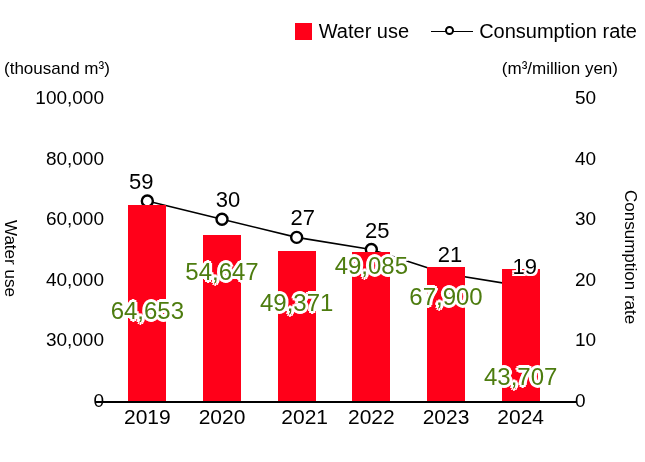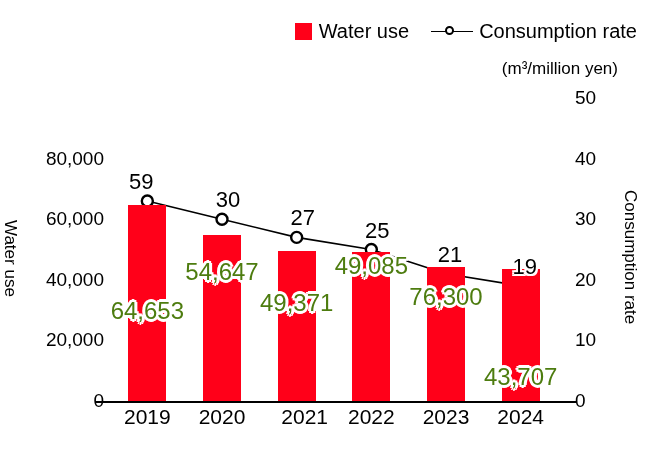--- a/index.html
+++ b/index.html
@@ -225,31 +225,33 @@
     </div>
     <div class="legend-entry">
       <span class="legend-swatch-line">
         <span class="lseg"></span>
         <span class="lmark"></span>
       </span>
       <span class="legend-label">Consumption rate</span>
     </div>
   </div>
 
+  <div class="unit-left">(thousand m³)</div>
   <div class="unit-right">(m³/million yen)</div>
 
   <div class="axis-title axis-title-left">Water use</div>
   <div class="axis-title axis-title-right">Consumption rate</div>
 
   <div class="ticks-left" id="ticks-left">
       <div class="tick-label tick-left" style="top: 391px;">0</div>
-      <div class="tick-label tick-left" style="top: 330.4px;">20,000</div>
+      <div class="tick-label tick-left" style="top: 330.4px;">30,000</div>
       <div class="tick-label tick-left" style="top: 269.8px;">40,000</div>
       <div class="tick-label tick-left" style="top: 209.2px;">60,000</div>
       <div class="tick-label tick-left" style="top: 148.6px;">80,000</div>
+      <div class="tick-label tick-left" style="top: 88px;">100,000</div>
     </div>
   <div class="ticks-right" id="ticks-right">
       <div class="tick-label tick-right" style="top: 391px;">0</div>
       <div class="tick-label tick-right" style="top: 330px;">10</div>
       <div class="tick-label tick-right" style="top: 269.8px;">20</div>
       <div class="tick-label tick-right" style="top: 209.2px;">30</div>
       <div class="tick-label tick-right" style="top: 148.6px;">40</div>
       <div class="tick-label tick-right" style="top: 88px;">50</div>
     </div>
 
@@ -271,21 +273,21 @@
       <div class="bar" style="left: 242.333px; width: 38px; height: 148.728px; background: rgb(255, 0, 25);"></div>
       <div class="bar" style="left: 317px; width: 38px; height: 133.623px; background: rgb(255, 0, 25);"></div>
       <div class="bar" style="left: 391.667px; width: 38px; height: 132.432px; background: rgb(255, 0, 25);"></div>
     </div>
 
   <div id="labels-layer">
       <div class="bar-label" style="left: 147.333px; top: 297px;">64,653</div>
       <div class="bar-label" style="left: 222px; top: 258px;">54,647</div>
       <div class="bar-label" style="left: 296.667px; top: 289px;">49,371</div>
       <div class="bar-label" style="left: 371.333px; top: 252px;">49,085</div>
-      <div class="bar-label" style="left: 446px; top: 283px;">76,300</div>
+      <div class="bar-label" style="left: 446px; top: 283px;">67,900</div>
       <div class="bar-label" style="left: 520.667px; top: 363px;">43,707</div>
       <div class="point-label" style="left: 141.333px; top: 169.02px;">59</div>
       <div class="point-label" style="left: 228px; top: 187.2px;">30</div>
       <div class="point-label" style="left: 302.667px; top: 205.38px;">27</div>
       <div class="point-label" style="left: 377.333px; top: 217.5px;">25</div>
       <div class="point-label" style="left: 450px; top: 241.74px;">21</div>
       <div class="point-label" style="left: 524.667px; top: 253.86px;">19</div>
     </div>
 
   <div id="xlabels">

